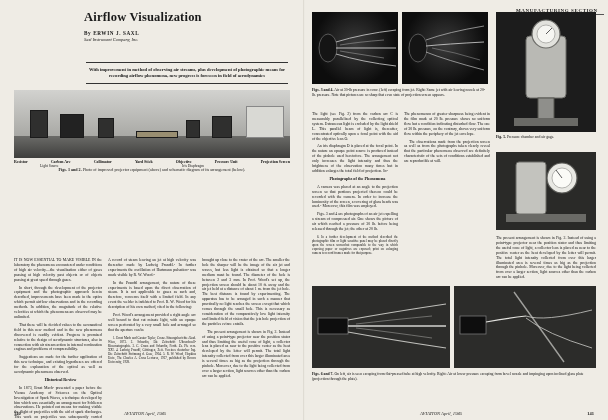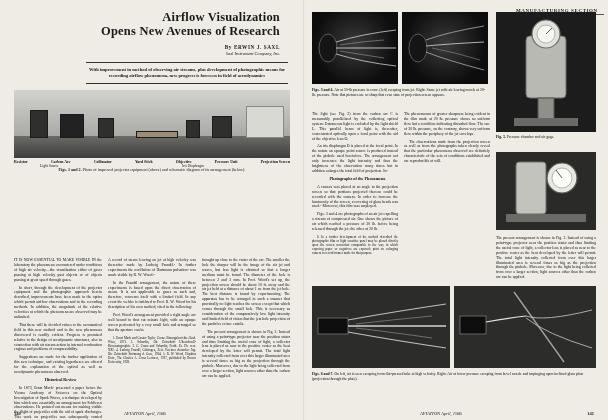--- a/index.html
+++ b/index.html
@@ -9,21 +9,21 @@
     font-family:"Liberation Serif", serif;
     color:#1a1a1a;
   }
   .page{position:relative;width:608px;height:420px;background:#efece5;}
   .leftpage{position:absolute;left:0;top:0;width:304px;height:420px;background:#efece5;}
   .rightpage{position:absolute;left:304px;top:0;width:304px;height:420px;background:#efece5;}
   .gutter{position:absolute;left:303px;top:0;width:2px;height:420px;background:linear-gradient(90deg,#d8d4cb,#f3f1ea);}
 
   
   .headline{
-    position:absolute;left:62px;top:10px;width:218px;text-align:right;
+    position:absolute;left:84px;top:10px;width:218px;text-align:left;
   }
   .headline .h1{
     font-size:12.5px;font-weight:bold;letter-spacing:.2px;line-height:14px;
     font-family:"Liberation Serif", serif;
   }
   .byline{
     margin-top:6px;font-size:5.2px;font-weight:bold;letter-spacing:.6px;
   }
   .byline .sub{font-weight:normal;font-style:italic;font-size:4.4px;letter-spacing:0;display:block;margin-top:1px;}
   .deck{
@@ -90,21 +90,20 @@
   <div class="rightpage"></div>
   <div class="gutter"></div>
 
   <div class="sectiontag">
     <span>MANUFACTURING SECTION</span>
     <span class="rule"></span>
   </div>
 
   <div class="headline">
     <div class="h1">Airflow Visualization</div>
-    <div class="h1">Opens New Avenues of Research</div>
     <div class="byline">
       <span>By ERWIN J. SAXL</span>
       <span class="sub">Saxl Instrument Company, Inc.</span>
     </div>
   </div>
 
   <div class="deck">With improvement in method of observing air streams, plus development of photographic means for recording airflow phenomena, new progress is foreseen in field of aerodynamics</div>
 
   <div class="photo ph-bench">
     <div class="bench-wall"></div>

